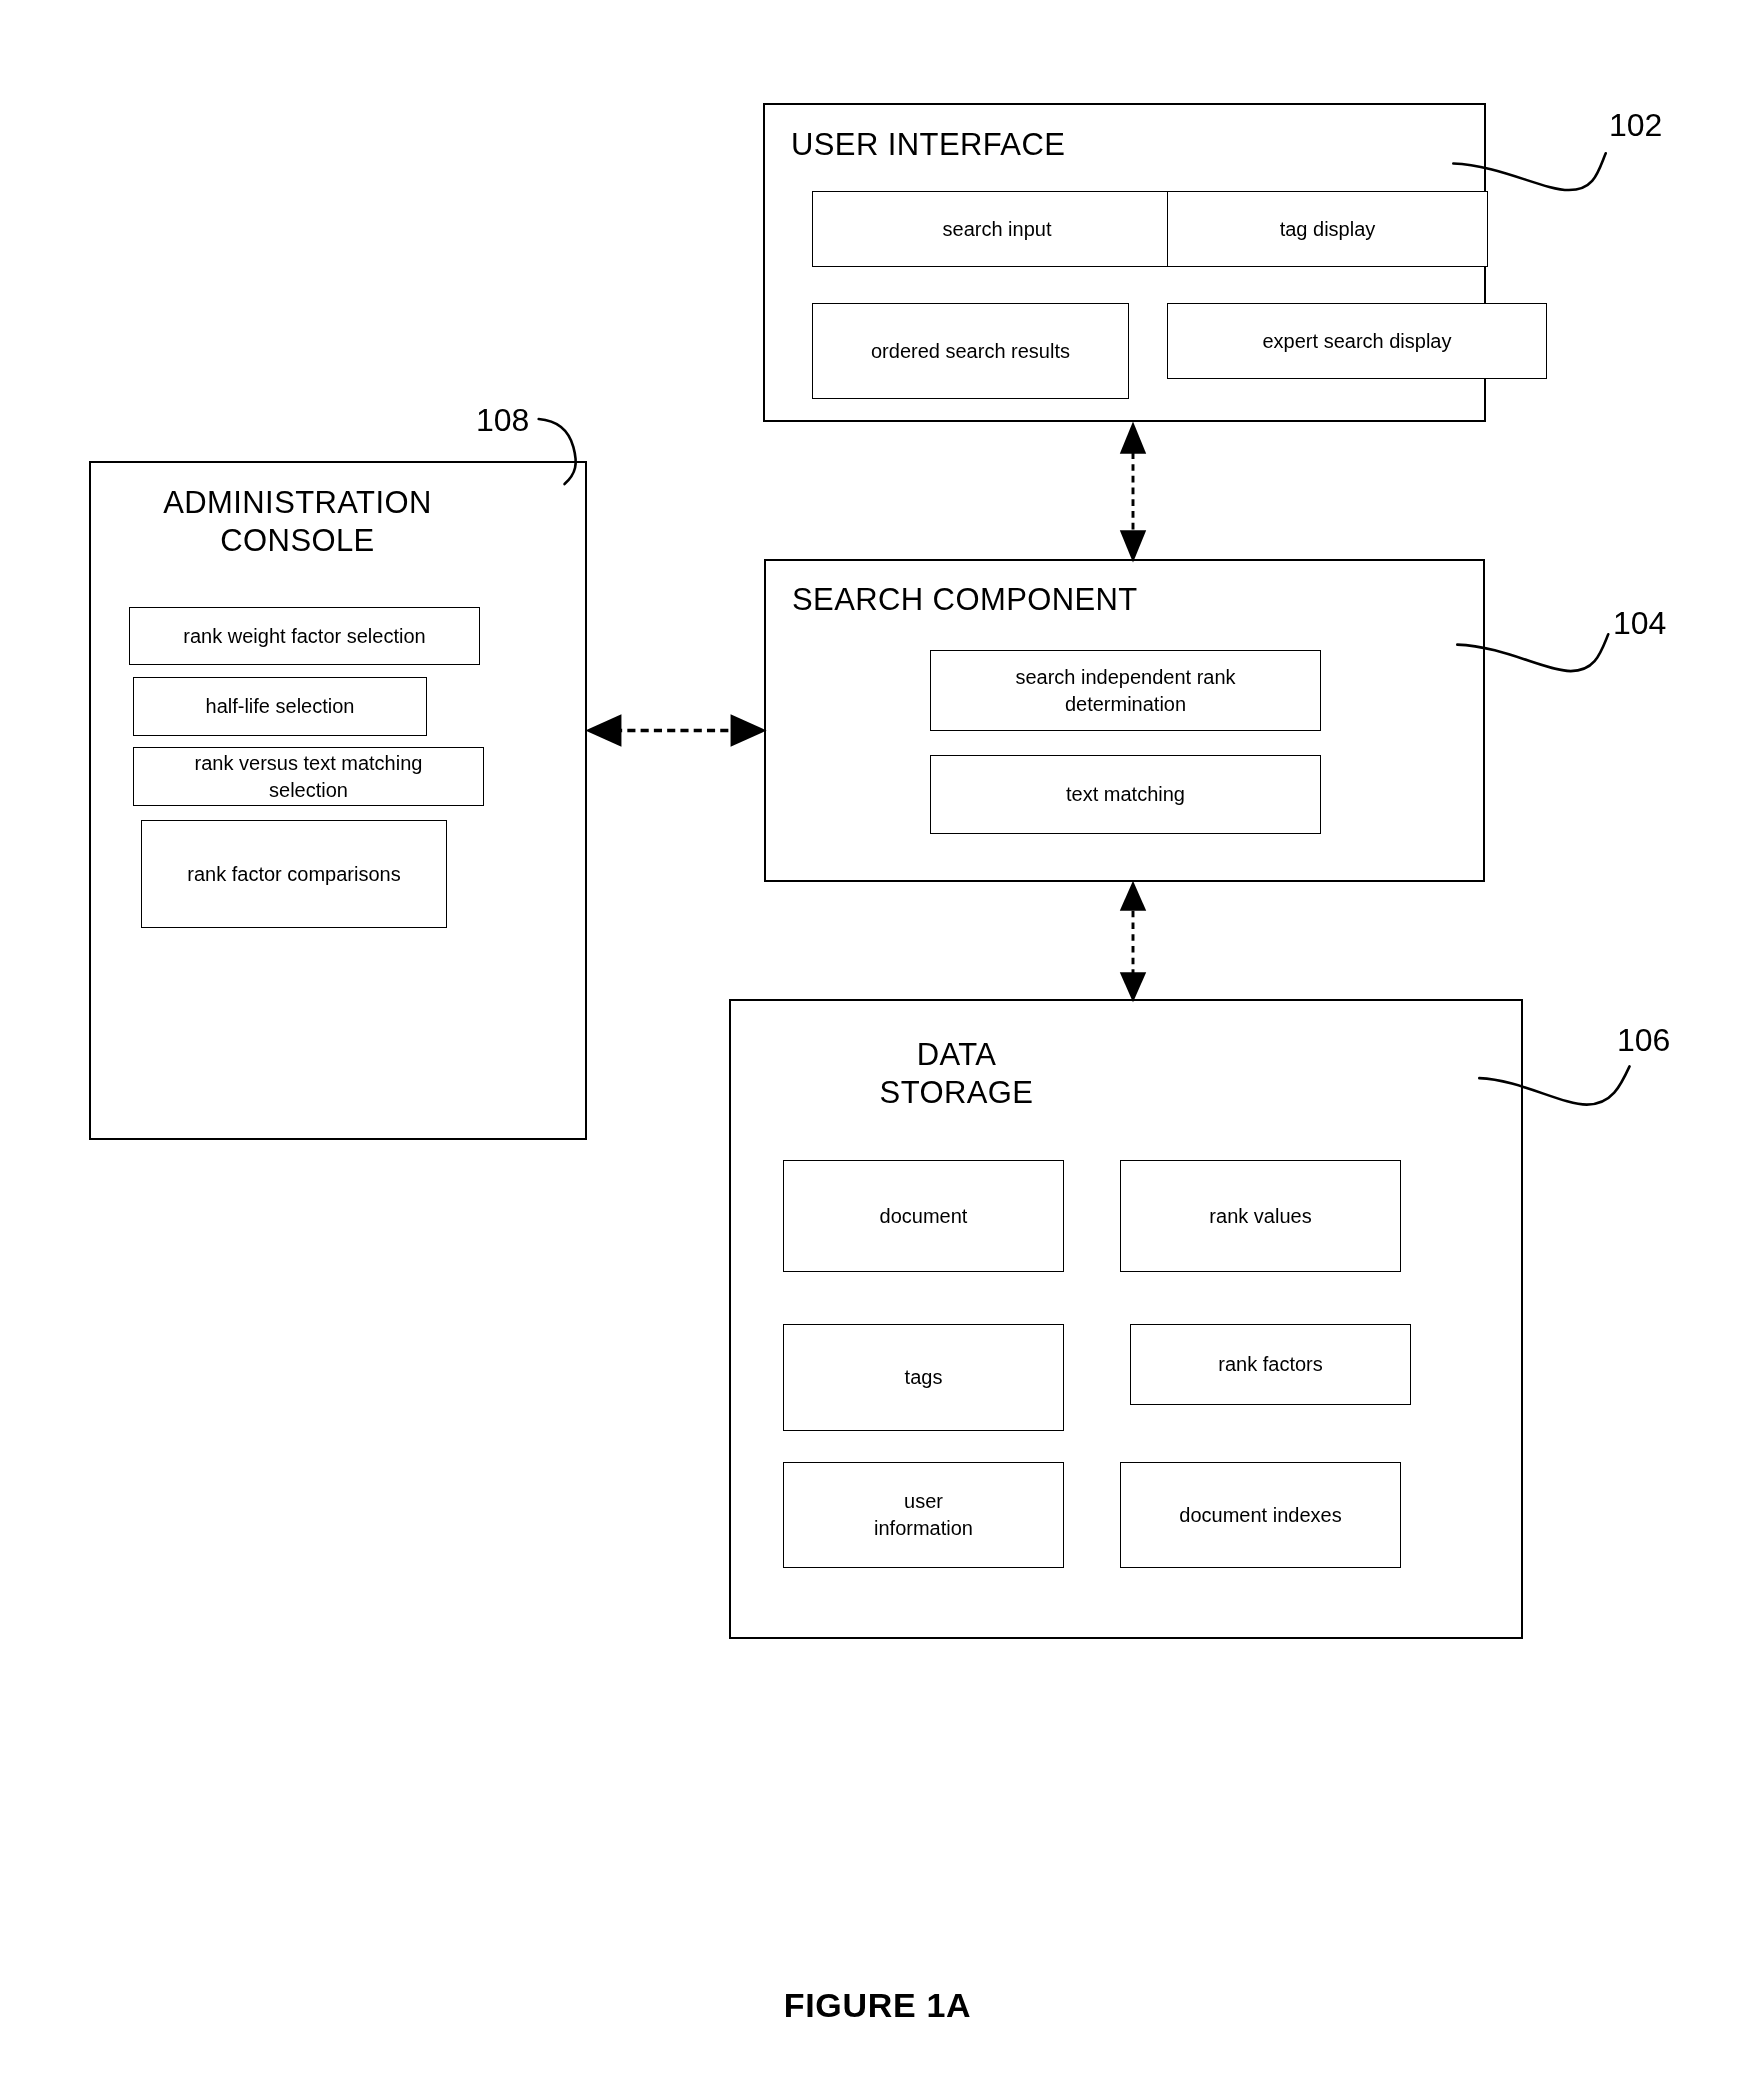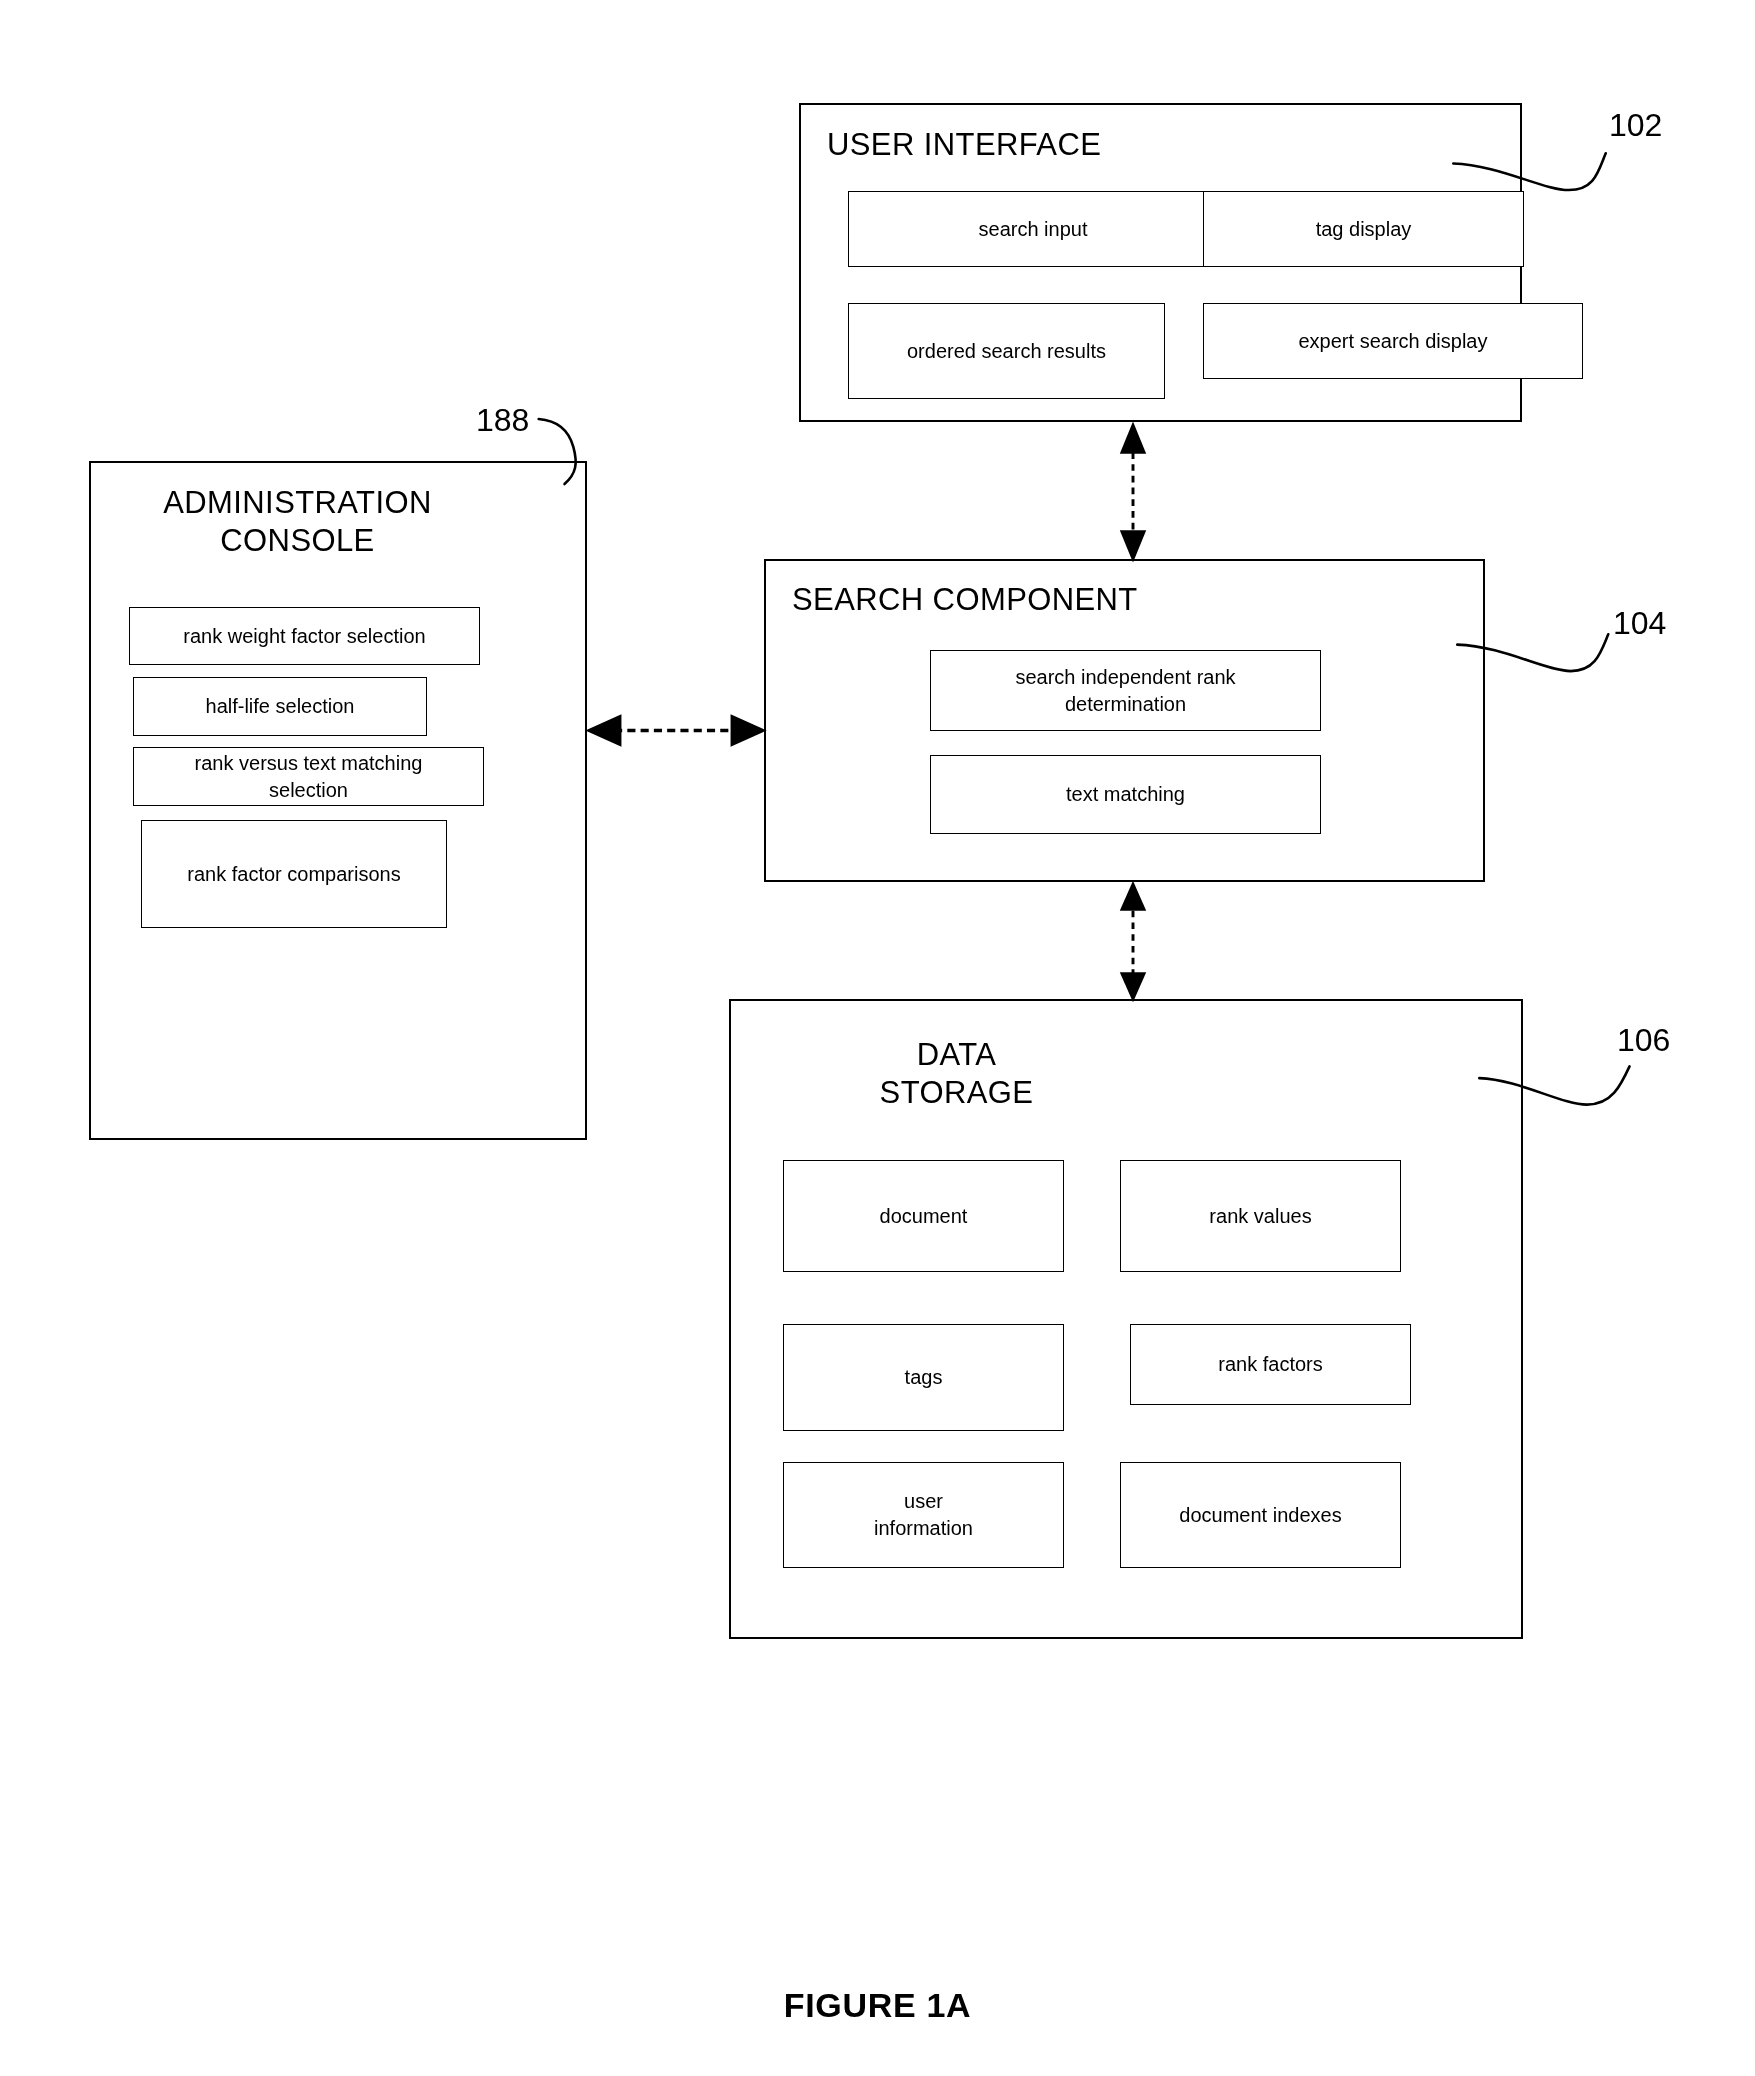--- a/index.html
+++ b/index.html
@@ -84,21 +84,21 @@
     font-weight: bold;
     letter-spacing: 0.7px;
     color: #000000;
   }
 </style>
 </head>
 <body>
 
 <div id="canvas">
 
-  <div class="panel" style="left:799px; top:103px; width:723px; height:319px;">
+  <div class="panel" style="left:763px; top:103px; width:723px; height:319px;">
     <div class="panel-title" style="left:26px; top:20.7px;">USER INTERFACE</div>
 
     <div class="subbox" style="left:47px; top:86px; width:370px; height:76px;">
       <span class="subbox-label">search input</span>
     </div>
 
     <div class="subbox" style="left:402px; top:86px; width:321px; height:76px;">
       <span class="subbox-label">tag display</span>
     </div>
 
@@ -131,21 +131,21 @@
     <div class="subbox" style="left:42px; top:284px; width:351px; height:59px;">
       <span class="subbox-label">rank versus text matching
 selection</span>
     </div>
 
     <div class="subbox" style="left:50px; top:357px; width:306px; height:108px;text-align:center;">
       <span class="subbox-label">rank factor comparisons</span>
     </div>
   </div>
 
-  <div class="ref-num" style="left:476px; top:402px;">188</div>
+  <div class="ref-num" style="left:476px; top:402px;">108</div>
   <svg class="leader" style="left:535px; top:410px;" width="96" height="89" viewBox="0 0 130 120">
     <path d="M 5 12 C 30 14 46 28 52 50 C 58 72 56 86 40 100" fill="none" stroke="#000000" stroke-width="3.5" stroke-linecap="round"></path>
   </svg>
 
   <div class="panel" style="left:764px; top:559px; width:721px; height:323px;">
     <div class="panel-title" style="left:26px; top:20px;">SEARCH COMPONENT</div>
 
     <div class="subbox" style="left:164px; top:89px; width:391px; height:81px;">
       <span class="subbox-label">search independent rank
 determination</span>

